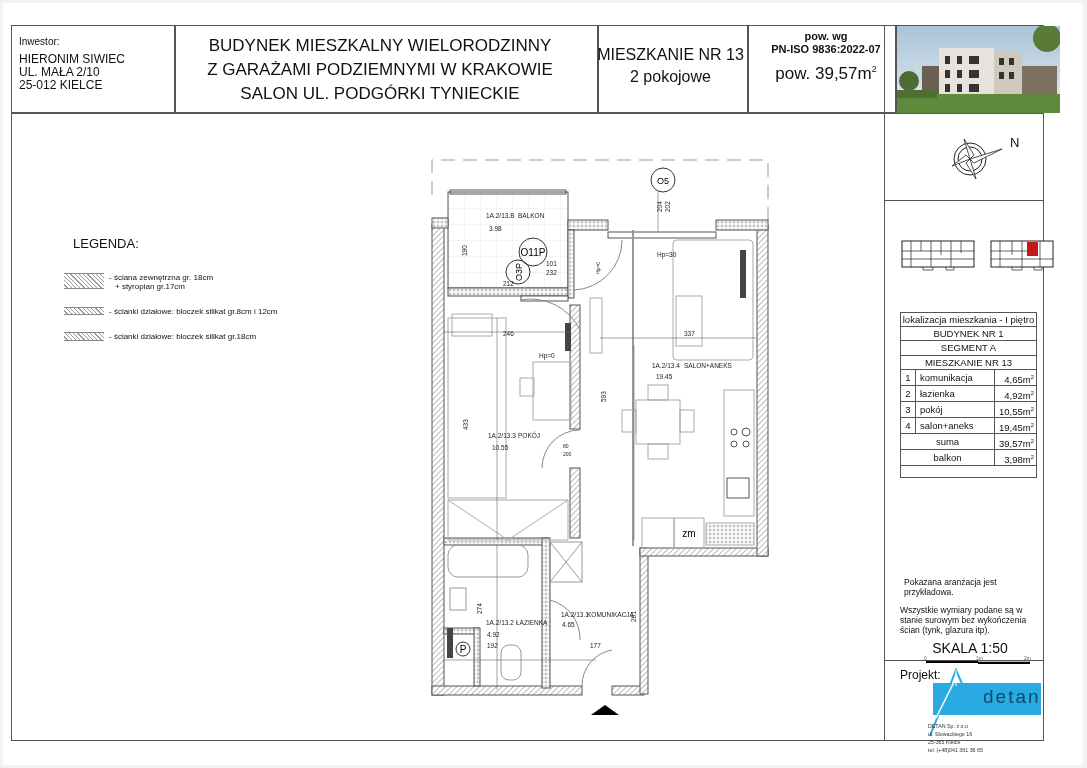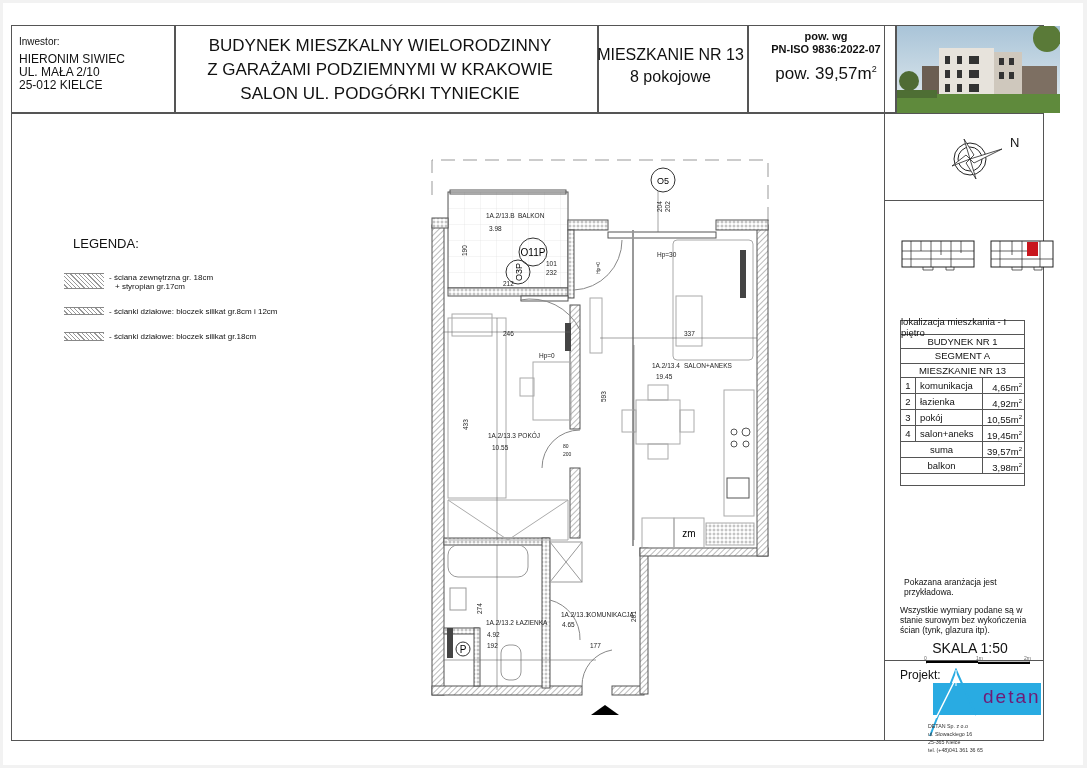--- a/index.html
+++ b/index.html
@@ -17,38 +17,38 @@
   .area{left:756px;top:30px;width:140px;text-align:center;}
   .area .s{font-size:11px;line-height:13px;font-weight:bold;}
   .area .big{font-size:17px;margin-top:8px;}
   .area sup{font-size:9px;}
   .photo{position:absolute;left:897px;top:26px;width:163px;height:87px;overflow:hidden;}
   .legend{position:absolute;left:64px;top:236px;}
   .legend h4{margin:0 0 22px 9px;font-weight:normal;font-size:13px;}
   .lg-item{display:flex;align-items:flex-start;margin-bottom:16px;font-size:8px;line-height:9px;}
   .swatch{width:40px;height:10px;margin-right:5px;border-top:1px solid #888;border-bottom:1px solid #888;background:repeating-linear-gradient(45deg,#fff 0 2px,#999 2px 3px);}
   .swatch.dbl{height:14px;}
-  .rp-table{position:absolute;left:900px;top:320px;width:125px;font-size:9.5px;}
+  .rp-table{position:absolute;left:900px;top:312px;width:137px;font-size:9.5px;}
   .rp-row{height:14.5px;border:1px solid #555;border-top:none;display:flex;align-items:center;justify-content:center;box-sizing:border-box;}
   .rp-row.first{border-top:1px solid #555;}
   .rp-arow{height:16px;display:flex;border:1px solid #555;border-top:none;box-sizing:border-box;}
   .rp-arow .n{width:14px;text-align:center;border-right:1px solid #555;line-height:15px;}
   .rp-arow .nm{flex:1;padding-left:4px;line-height:15px;}
   .rp-arow .v{width:39px;text-align:right;border-left:1px solid #555;padding-right:2px;line-height:15px;}
   .rp-arow .c{flex:1;text-align:center;line-height:15px;}
   sup{font-size:6px;}
   .notes{position:absolute;left:900px;top:577px;width:140px;font-size:8.5px;line-height:10px;}
   .notes p{margin:0 0 8px 0;}
   .scale{text-align:center;font-size:14px;margin-top:2px;}
   .scalebar{position:relative;height:14px;margin:0 6px;}
   .sb-lbl{position:absolute;top:0;font-size:5px;color:#666;}
   .sb-bar{position:absolute;top:8px;left:0;width:104px;height:3px;}
   .project-lbl{position:absolute;left:900px;top:668px;font-size:12px;}
   .logo{position:absolute;left:933px;top:683px;width:108px;height:32px;background:#29abe2;}
-  .logo .t{position:absolute;left:50px;top:3px;color:#701a75;font-size:19px;letter-spacing:2px;}
+  .logo .t{position:absolute;left:50px;top:3px;color:#0c4a6e;font-size:19px;letter-spacing:2px;}
   .addr{position:absolute;left:928px;top:722px;font-size:5.3px;line-height:8px;color:#333;}
   .compass{position:absolute;left:950px;top:135px;}
   .n-lbl{position:absolute;left:1010px;top:135px;font-size:13px;}
   .keyplan{position:absolute;top:239px;}
   .plan{position:absolute;left:0;top:0;}
 </style>
 </head>
 <body>
 
 <div class="sheet"></div>
@@ -71,21 +71,21 @@
 </div>
 
 <div class="cell title">
   <div>BUDYNEK MIESZKALNY WIELORODZINNY</div>
   <div>Z GARAŻAMI PODZIEMNYMI W KRAKOWIE</div>
   <div>SALON UL. PODGÓRKI TYNIECKIE</div>
 </div>
 
 <div class="cell apt">
   <div>MIESZKANIE NR 13</div>
-  <div>8 pokojowe</div>
+  <div>2 pokojowe</div>
 </div>
 
 <div class="cell area">
   <div class="s">pow. wg</div>
   <div class="s">PN-ISO 9836:2022-07</div>
   <div class="big"><span>pow. 39,57m</span><sup>2</sup></div>
 </div>
 
 <div class="photo">
   <svg width="163" height="87" viewBox="0 0 163 87">

